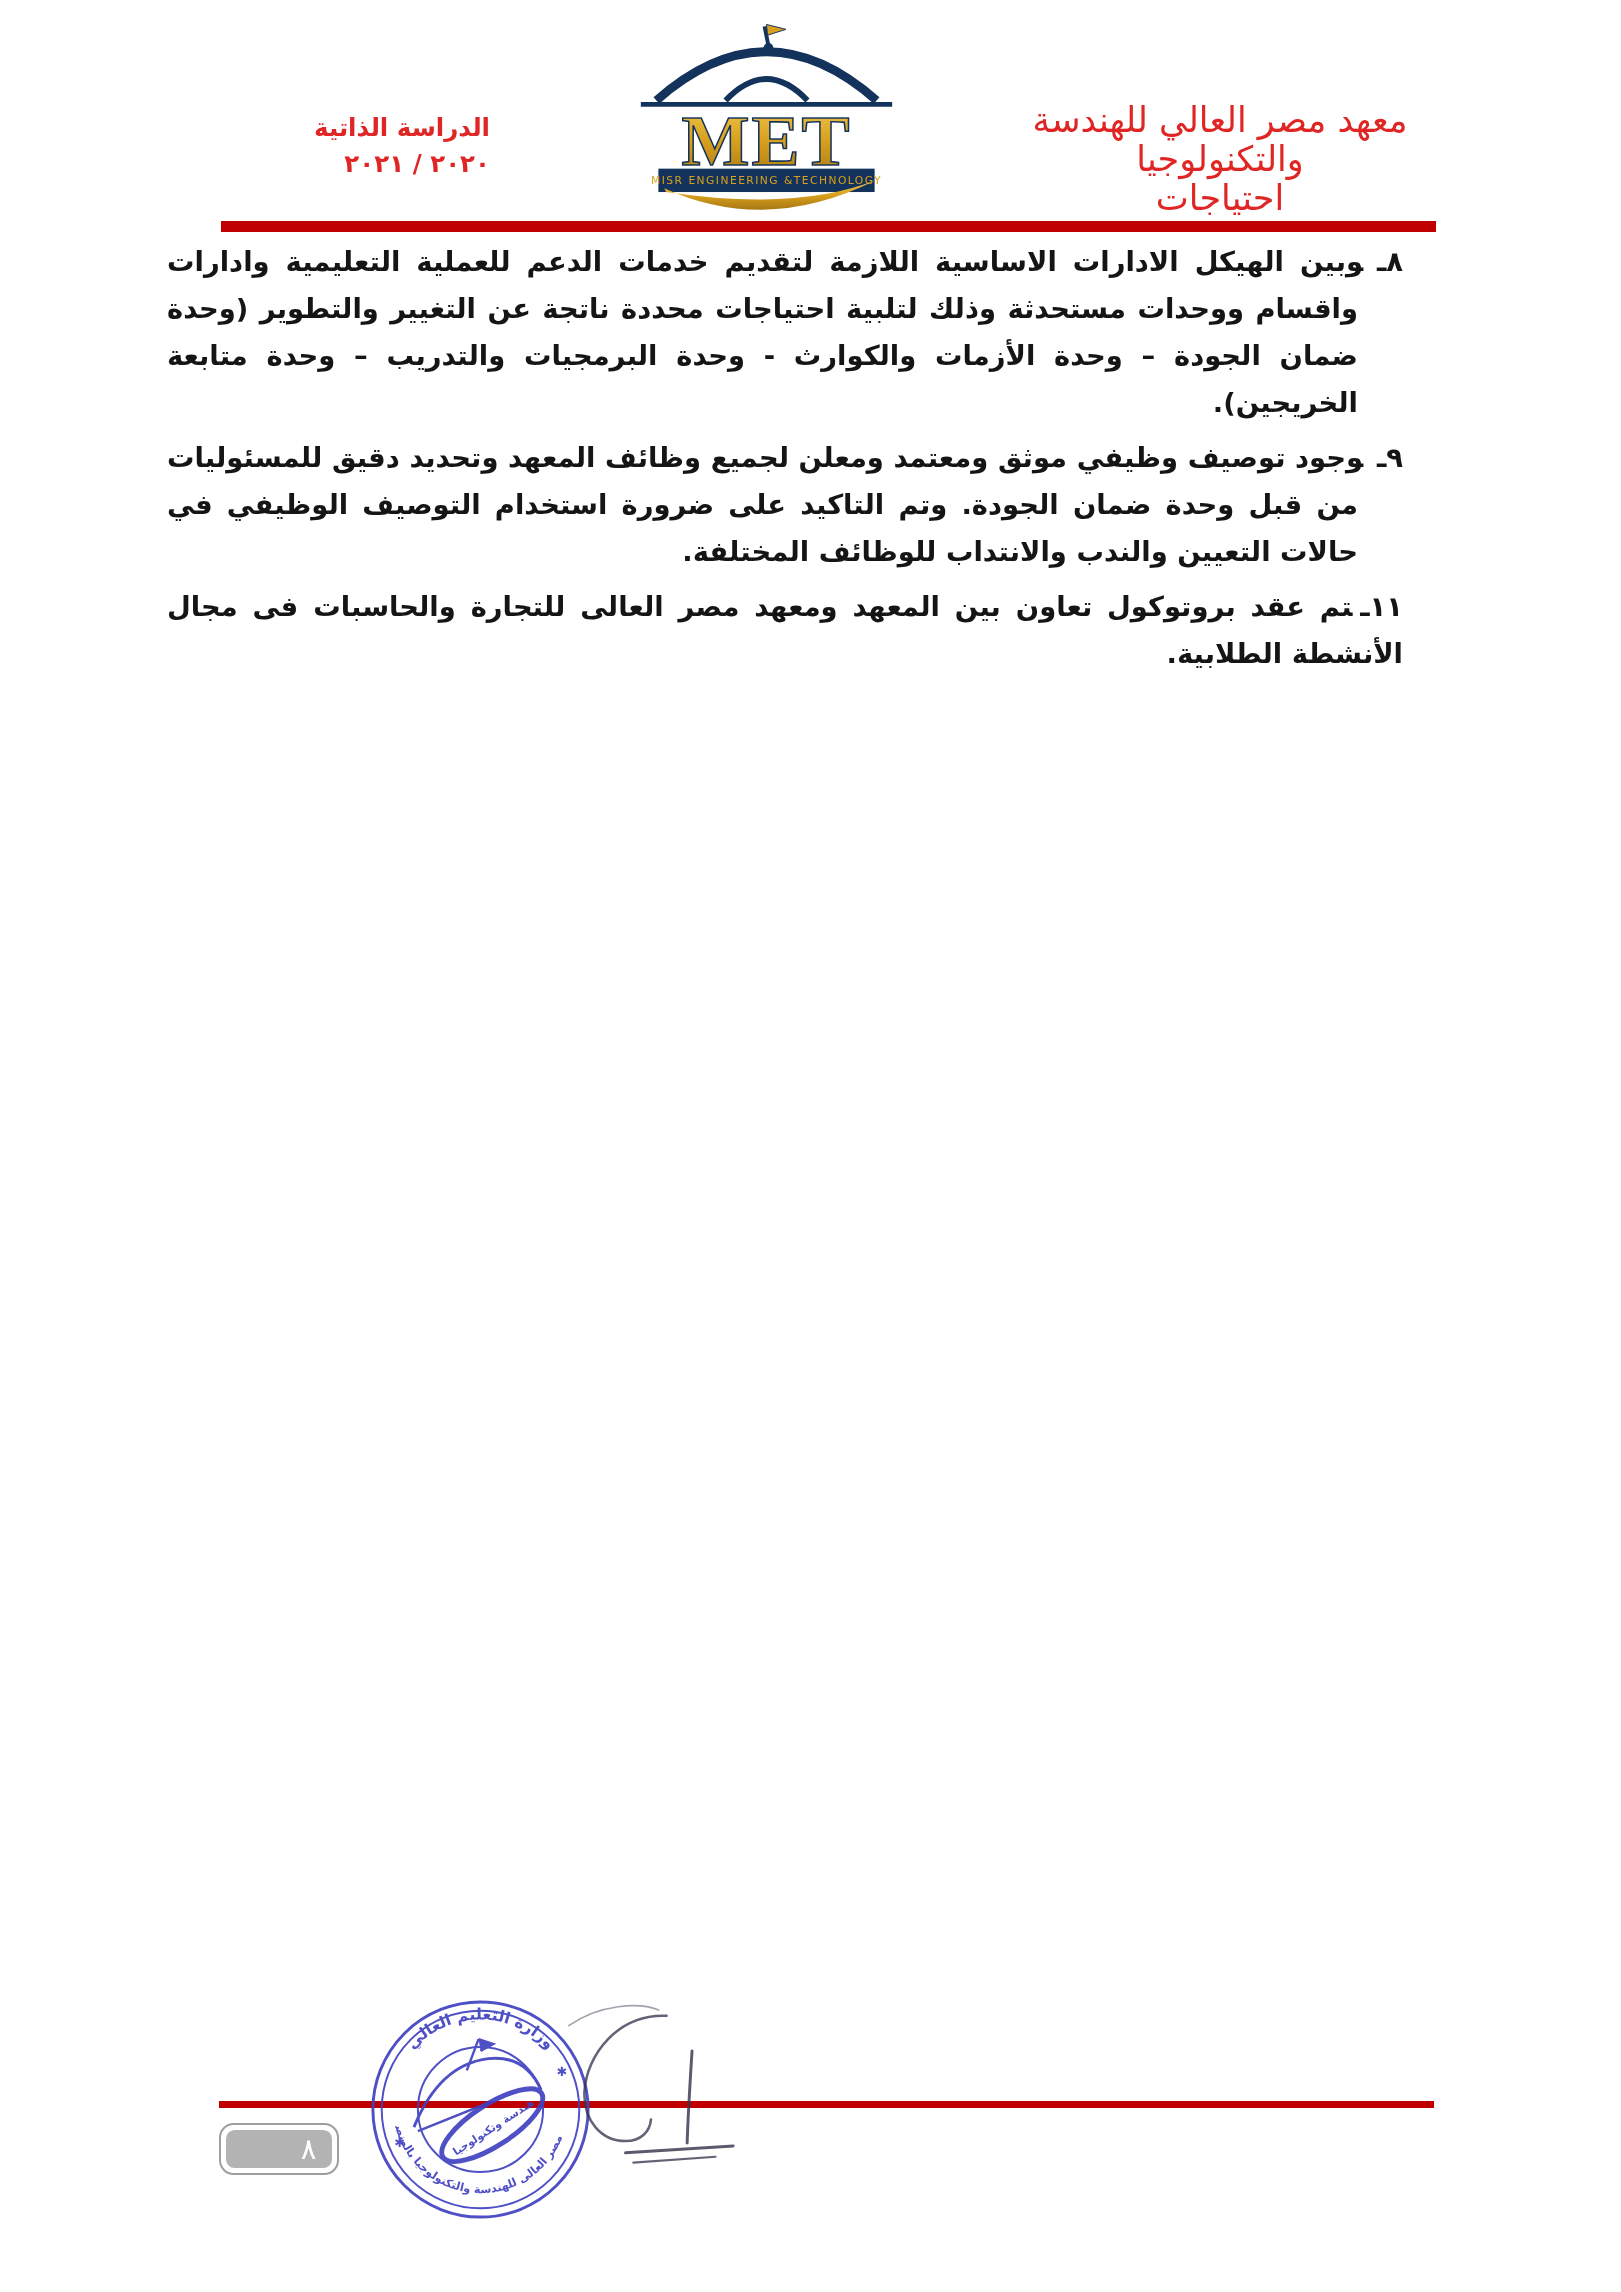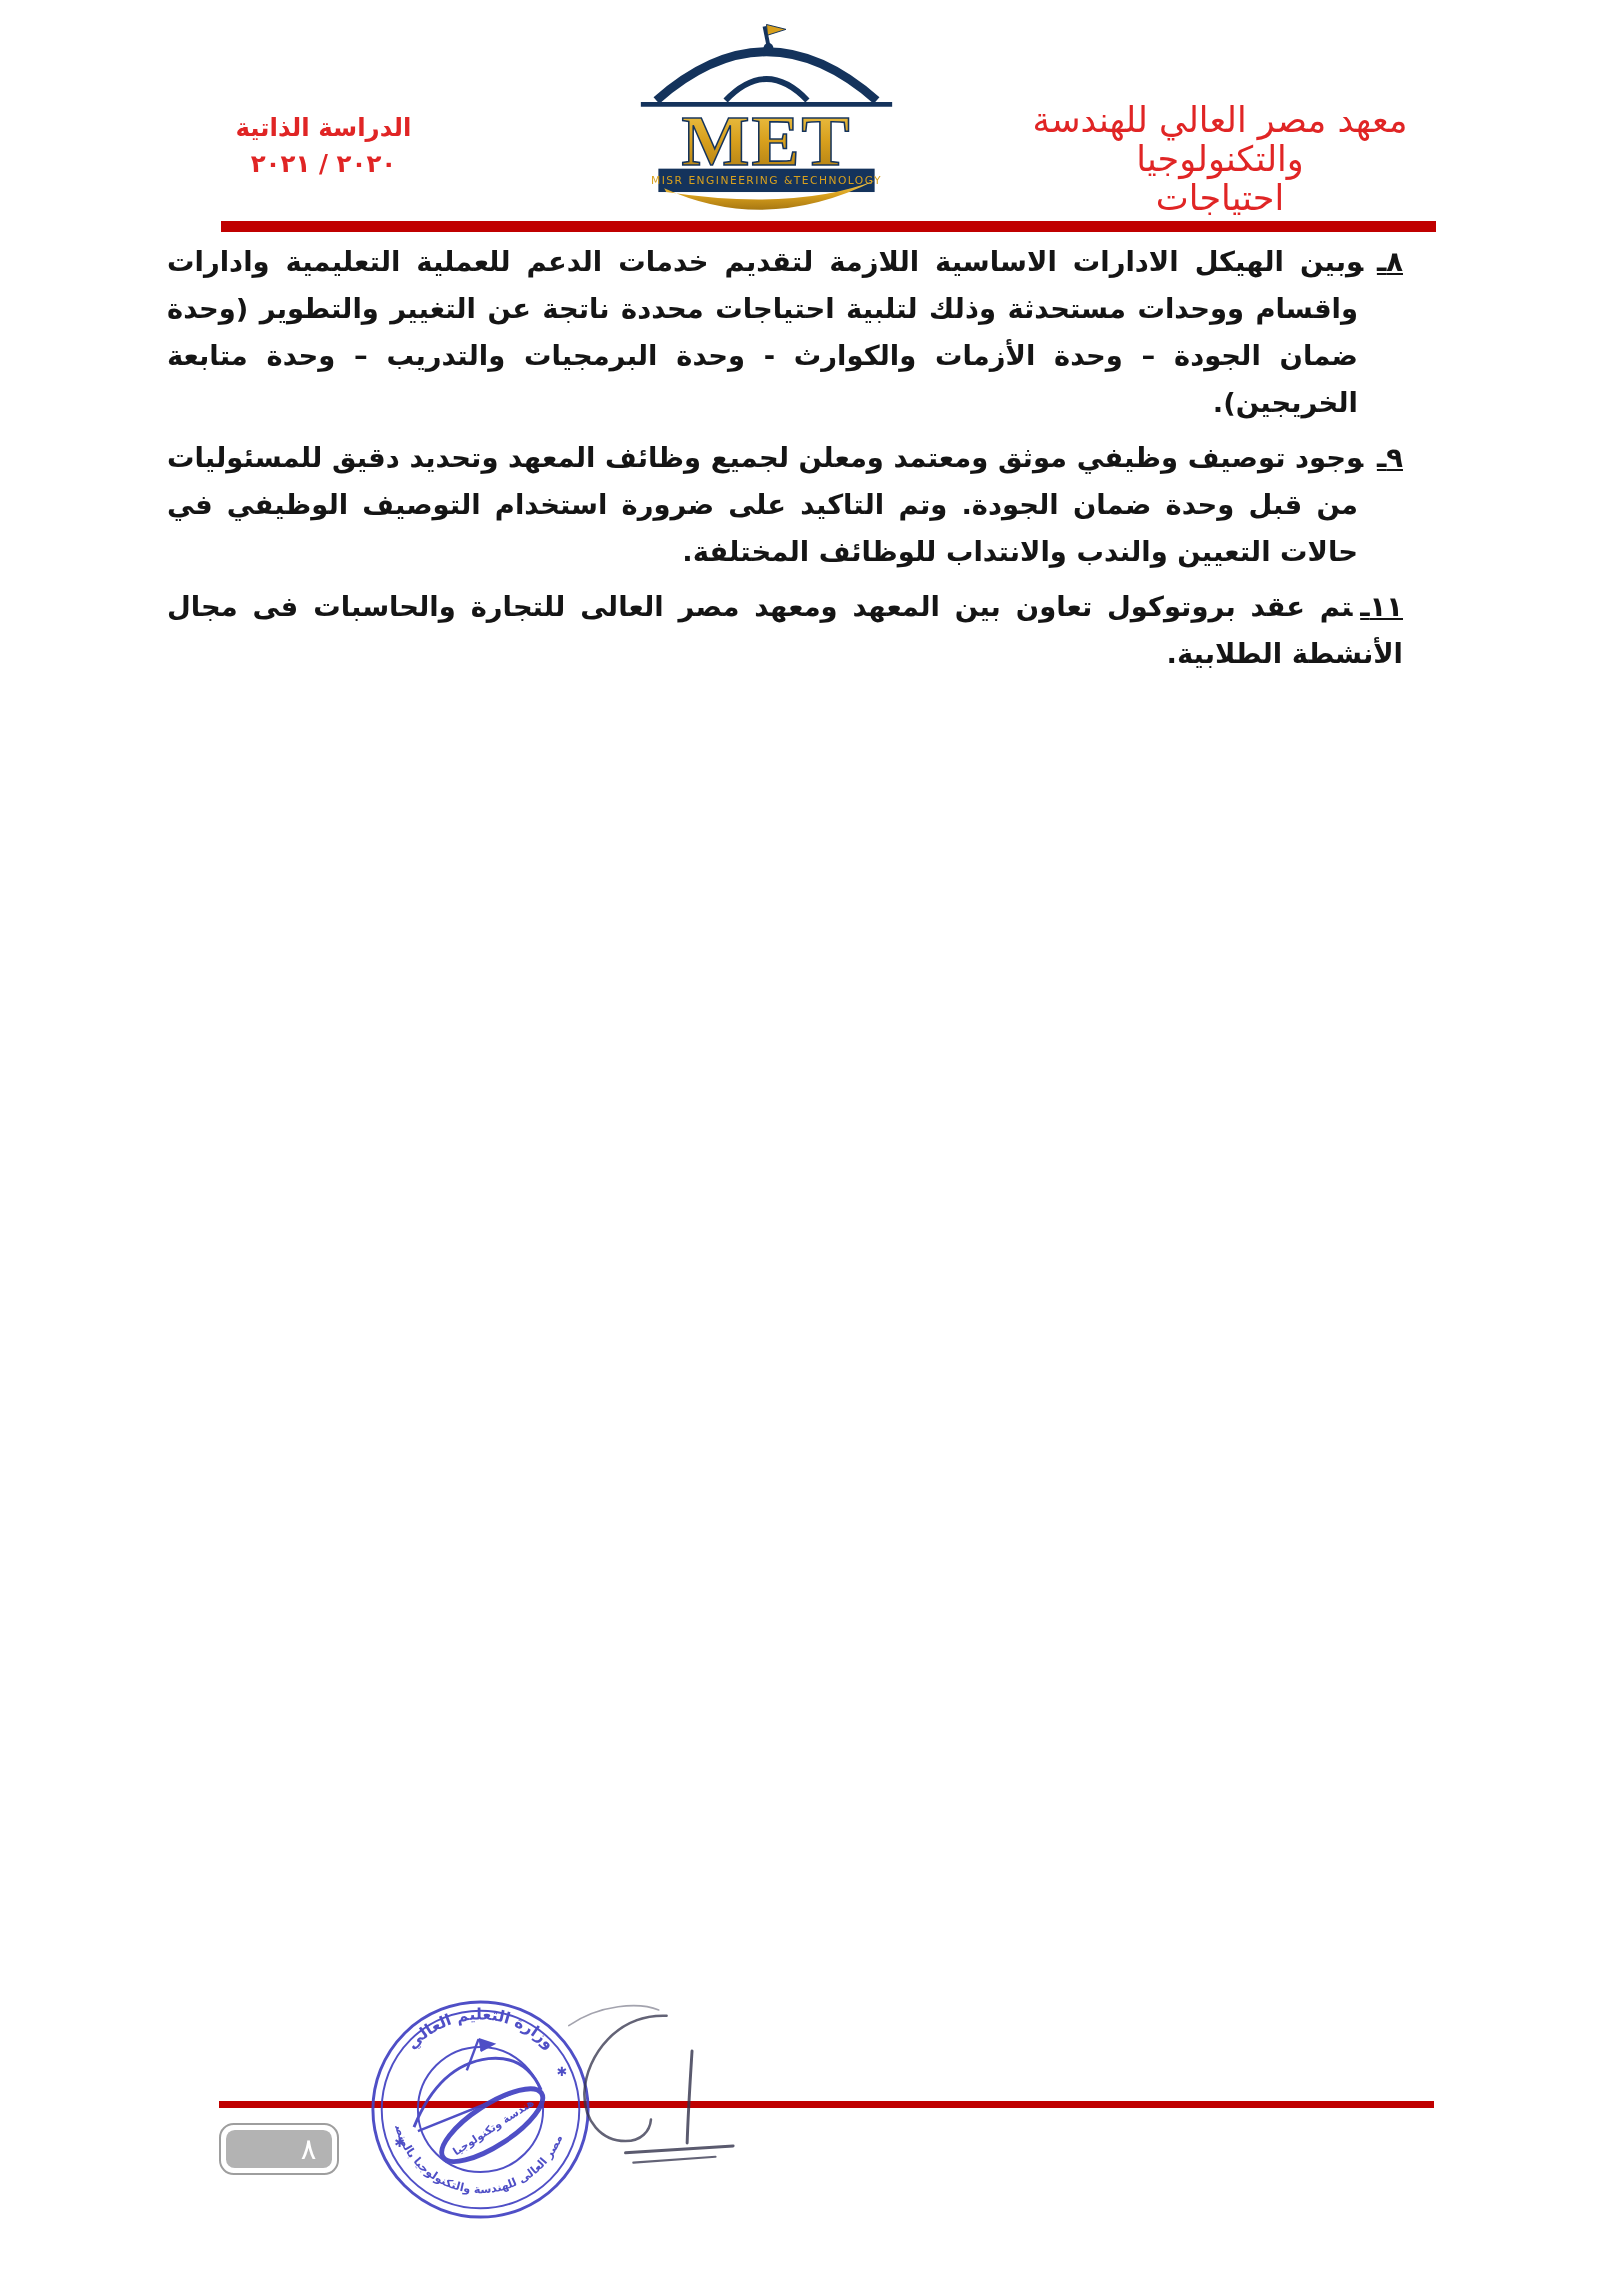--- a/index.html
+++ b/index.html
@@ -2,41 +2,41 @@
 <html lang="ar"><head>
 <meta charset="utf-8">
 <style>
   html,body{margin:0;padding:0;background:#ffffff;}
   .page{
     position:relative;width:1621px;height:2293px;background:#ffffff;
     overflow:hidden;font-family:"DejaVu Sans",sans-serif;
   }
   
   .hdr-left{
-    position:absolute;left:157px;top:110px;width:333px;text-align:center;
+    position:absolute;left:157px;top:110px;width:333px;
     color:#e02525;font-weight:700;font-size:24.5px;line-height:36px;direction:rtl;
   }
   .hdr-right{
     position:absolute;left:1014px;top:101px;width:412px;text-align:center;
     color:#e02525;font-weight:400;font-size:35px;line-height:39px;direction:rtl;
     font-family:"DejaVu Sans",sans-serif;
   }
   .rule{position:absolute;background:#c00000;}
   .rule.top{left:221px;top:221px;width:1215px;height:10.8px;}
   .rule.bottom{left:219px;top:2101px;width:1215px;height:6.9px;}
   .logo{position:absolute;left:635px;top:15.7px;width:263px;height:204px;}
   
   .list{
     position:absolute;left:167px;right:218px;top:238px;direction:rtl;
     color:#151515;font-size:27.4px;line-height:47px;font-weight:700;
     text-align:justify;
   }
   .item{margin:0 0 7.8px 0;}
   .item .num{white-space:nowrap;}
-  .item .num{margin-left:7.8px;text-decoration:underline;}
+  .item .num{margin-left:7.8px;}
   .item.hang{padding-right:45px;text-indent:-45px;}
   .item.hang .num{margin-left:13.7px;}
   .item.center-last{text-align-last:center;}
   
   .pagebox{
     position:absolute;left:219px;top:2123px;width:120px;height:52px;
     border:2px solid #9e9e9e;border-radius:14.7px;background:#ffffff;
     box-sizing:border-box;padding:4.9px;
   }
   .pagebox-inner{

